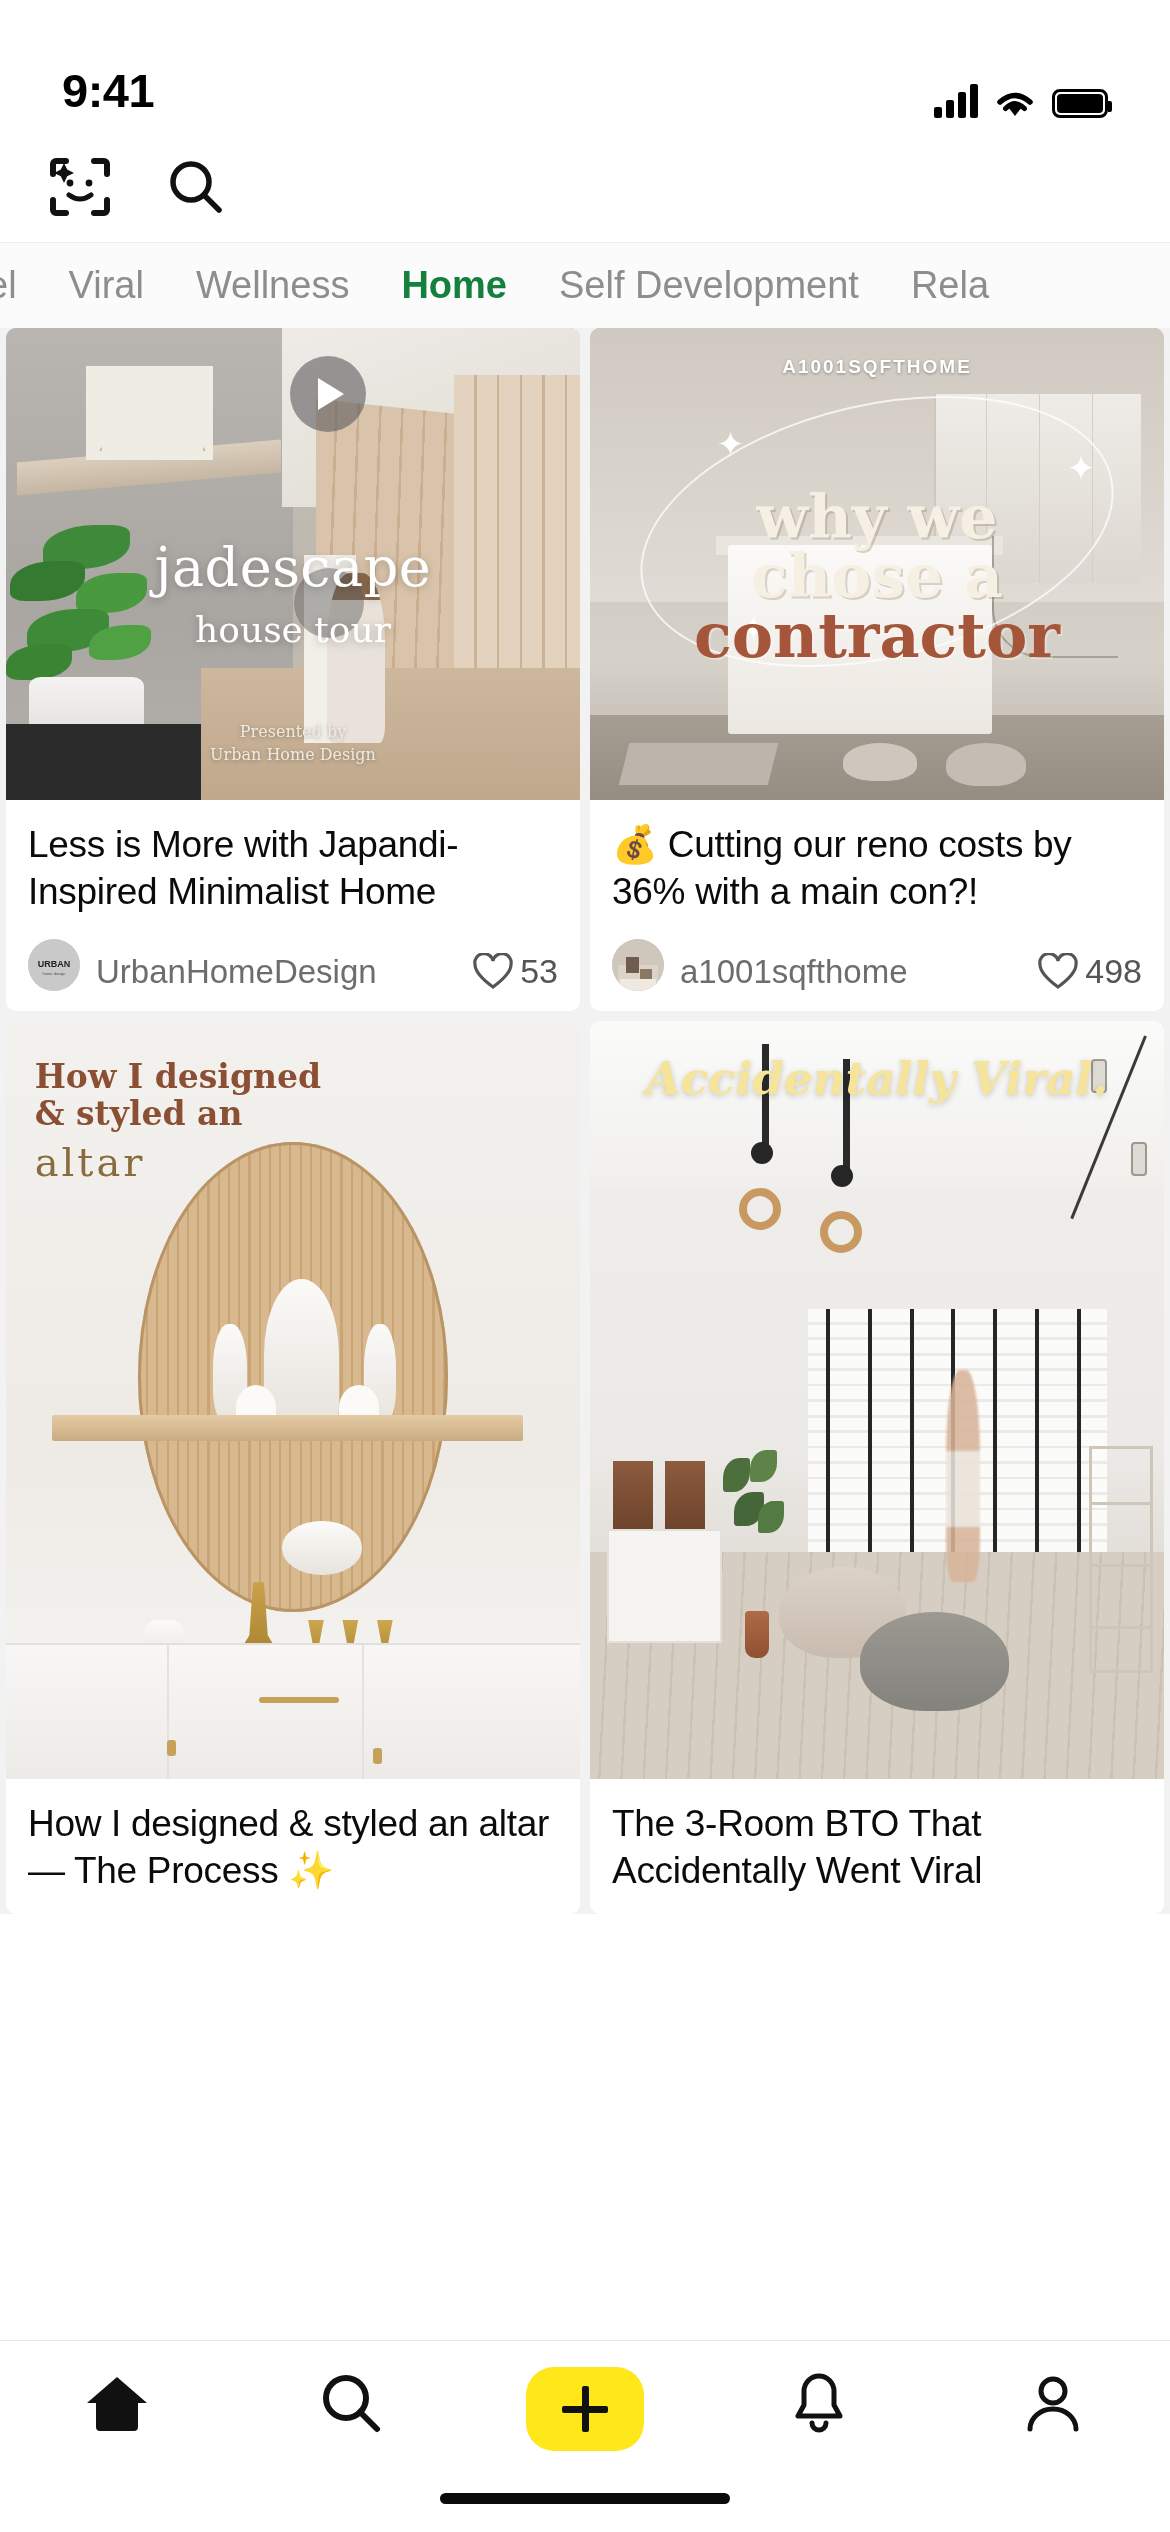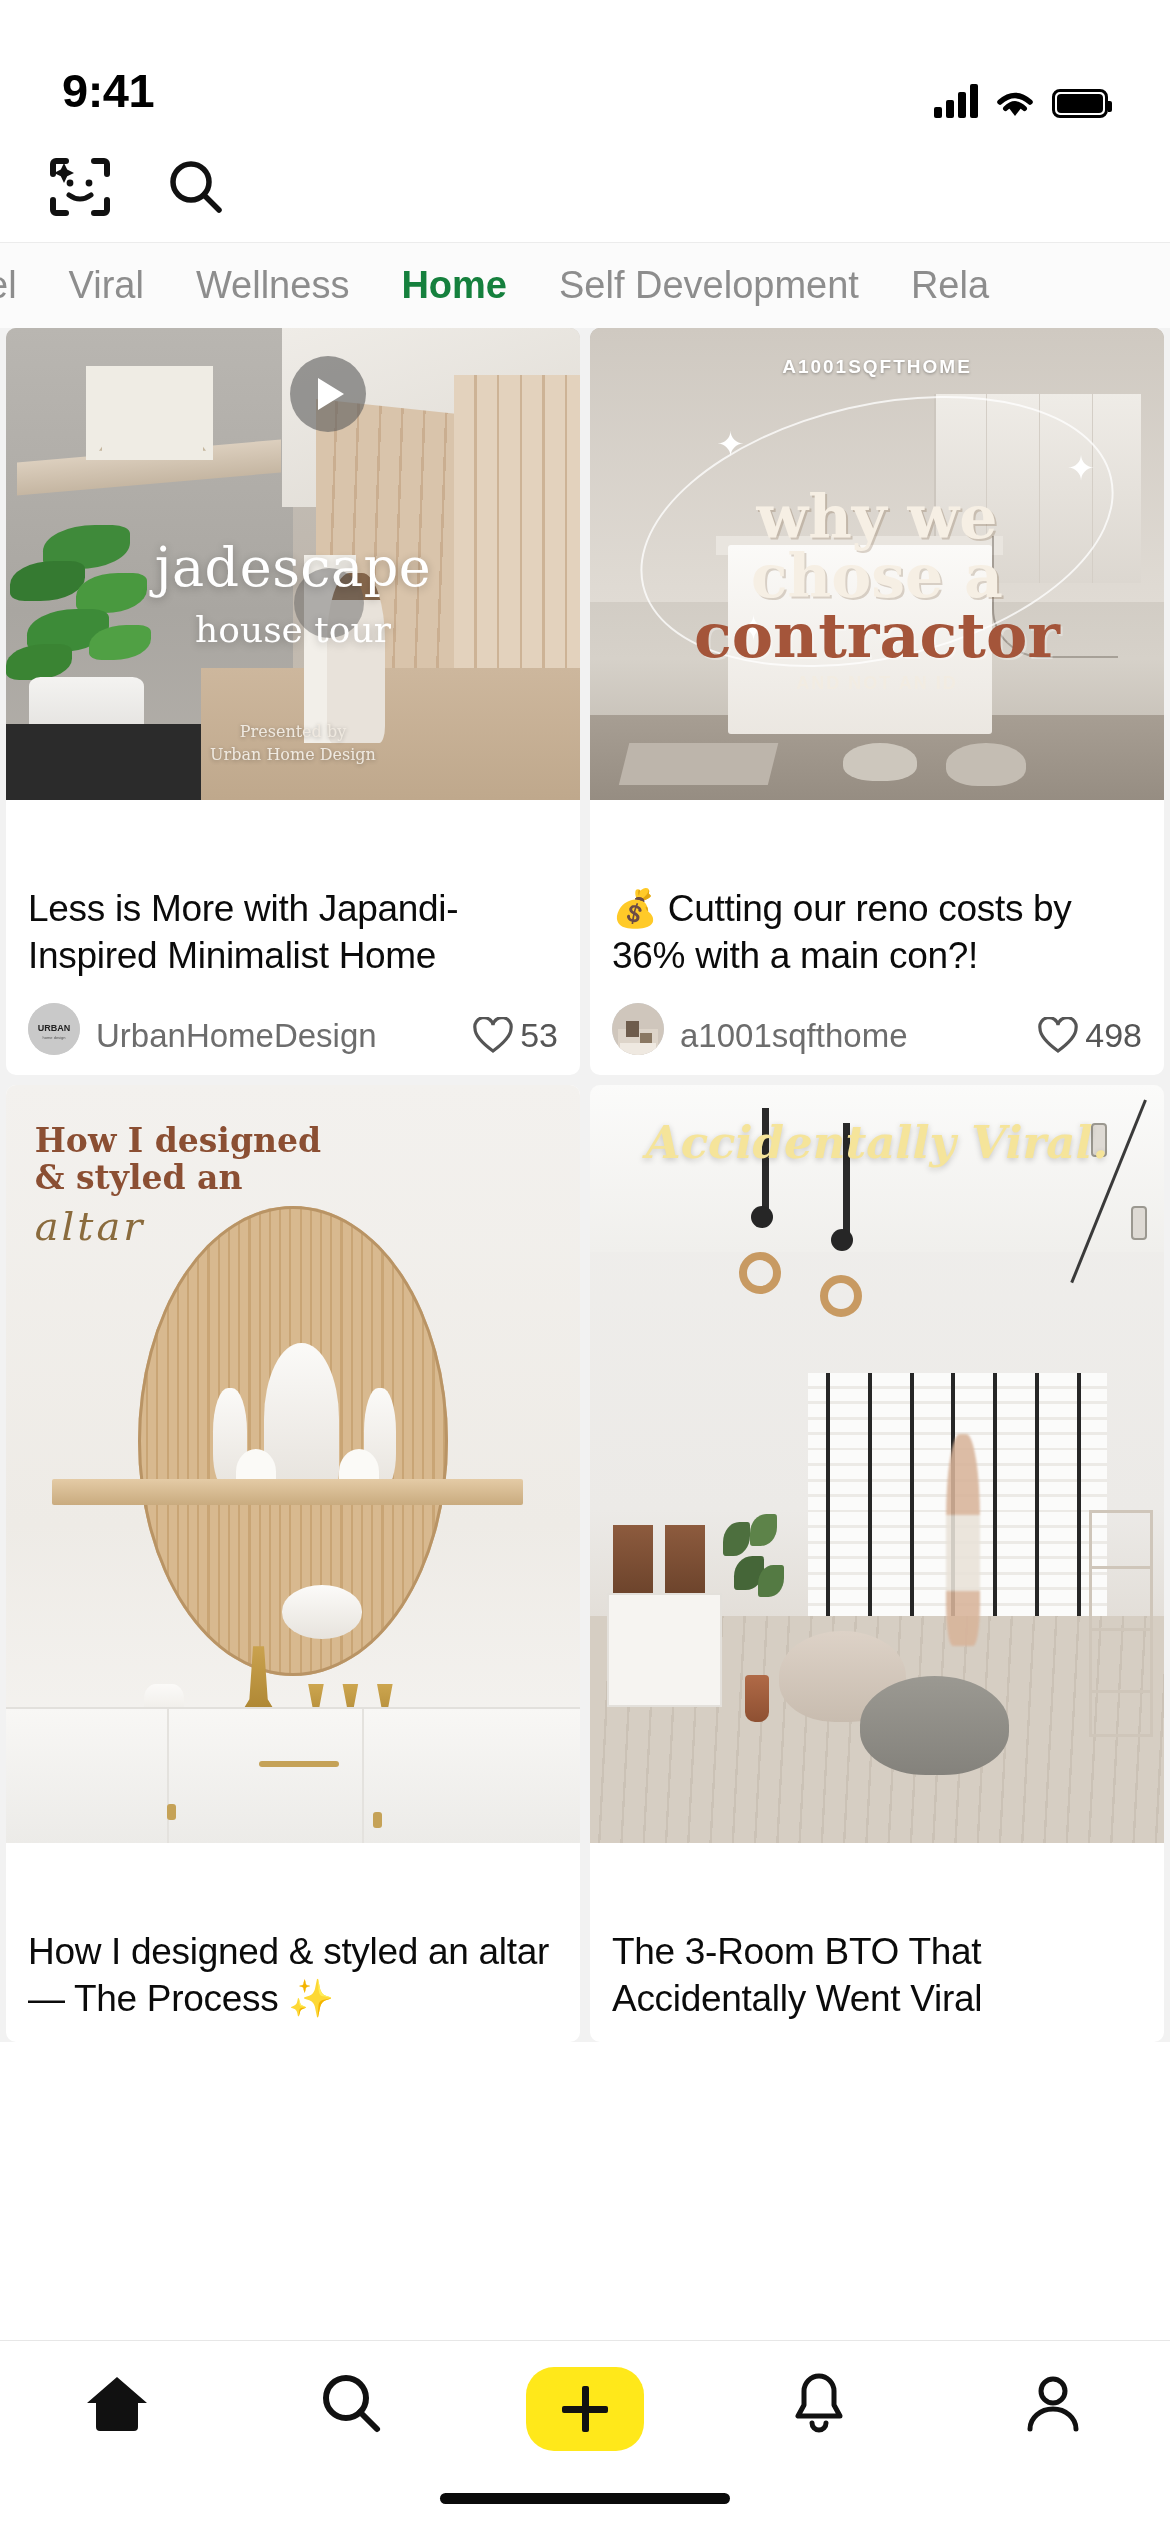--- a/index.html
+++ b/index.html
@@ -78,21 +78,21 @@
   }
   .card {
     background:#fff; border-radius:10px; overflow:hidden; position:relative;
   }
   .thumb { position:relative; width:100%; overflow:hidden; }
   .thumb.t1 { height:472px; }
   .thumb.t2 { height:472px; }
   .thumb.t3 { height:758px; }
   .thumb.t4 { height:758px; }
 
-  .card-body { padding:40px 22px 20px 22px;margin-top:46px; }
+  .card-body { padding:22px 22px 20px 22px; }
   .card-title {
     font-size:37px; line-height:1.26; color:#0b0b0b; font-weight:500;
     letter-spacing:-0.3px;
   }
   .card-foot {
     display:flex; align-items:flex-end; margin-top:24px; gap:16px;
   }
   .avatar {
     width:52px; height:52px; border-radius:50%; flex:0 0 auto;
     overflow:hidden; position:relative; background:#ccc;
@@ -220,21 +220,21 @@
   .s3 .handle2 { position:absolute; left:44%; bottom:10%; width:14%; height:6px;
      background:#c5a257; border-radius:3px; }
   .s3 .knob { position:absolute; width:9px; height:16px; background:#c5a257; border-radius:3px; }
 
   .ov3 { position:absolute; left:5%; top:5%; }
   .ov3 .l1,.ov3 .l2 {
     display:block; font-family:"DejaVu Serif", serif; font-weight:700;
     font-size:33px; color:#8b4f33; line-height:1.12;
   }
   .ov3 .l3 {
-    display:block; font-family:"DejaVu Serif", serif; font-style:italic;
+    display:block; font-family:"DejaVu Serif", serif; 
     font-size:40px; color:#8a6b3d; margin-top:6px; letter-spacing:3px;
   }
 
   
   .s4 { background:linear-gradient(180deg,#f0efed 0%,#eceae7 56%,#cfc6ba 100%); }
   .s4 .ceiling { position:absolute; left:0; top:0; right:0; height:22%; background:linear-gradient(180deg,#fbfbfa,#f0efec); }
   .s4 .track { position:absolute; right:3%; top:2%; width:3px; height:26%;
      background:#3a3a3a; transform:rotate(22deg); transform-origin:top; }
   .s4 .lamp { position:absolute; width:16px; height:34px; background:#dedad4; border-radius:4px; border:2px solid #9b9890; }
   .s4 .ringA,.s4 .ringB { position:absolute; width:42px; height:42px; border:8px solid #c89a62; border-radius:50%; }

